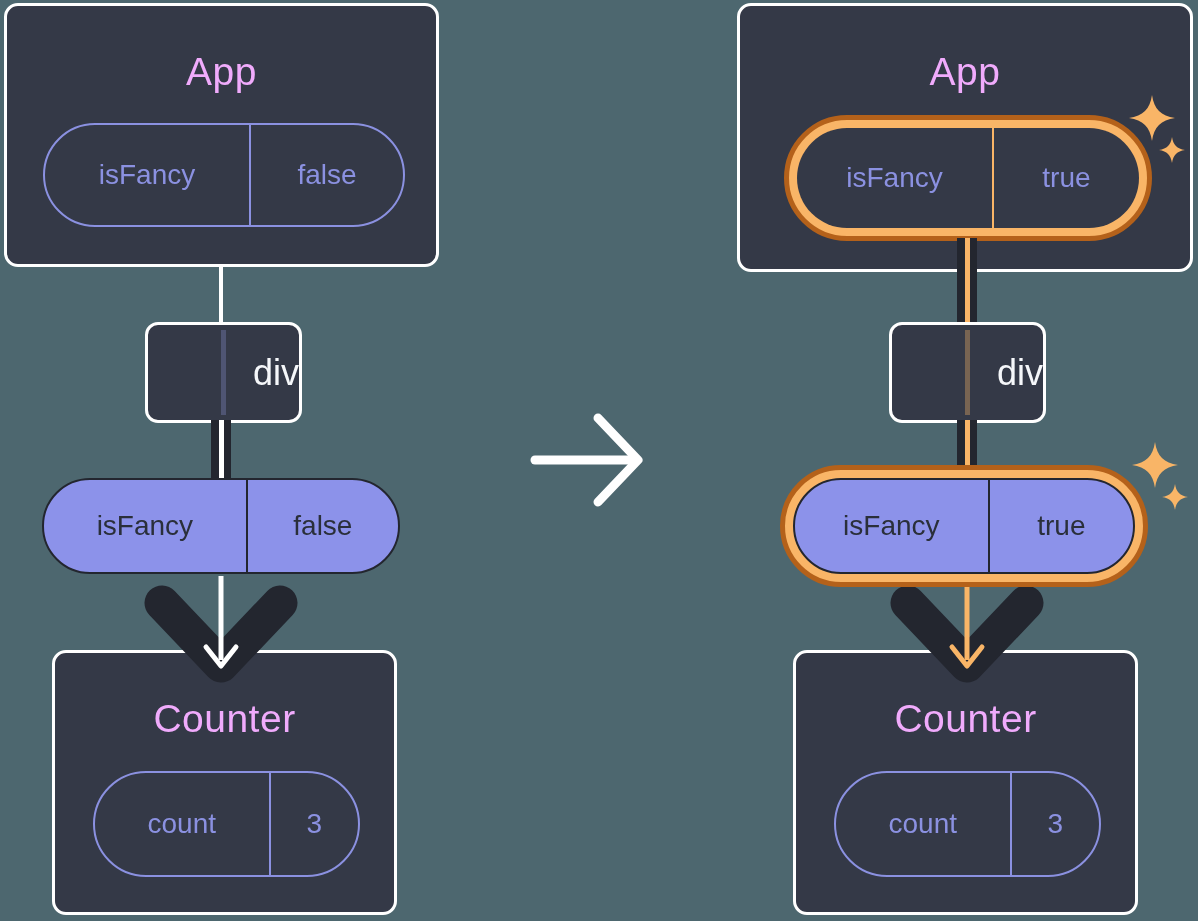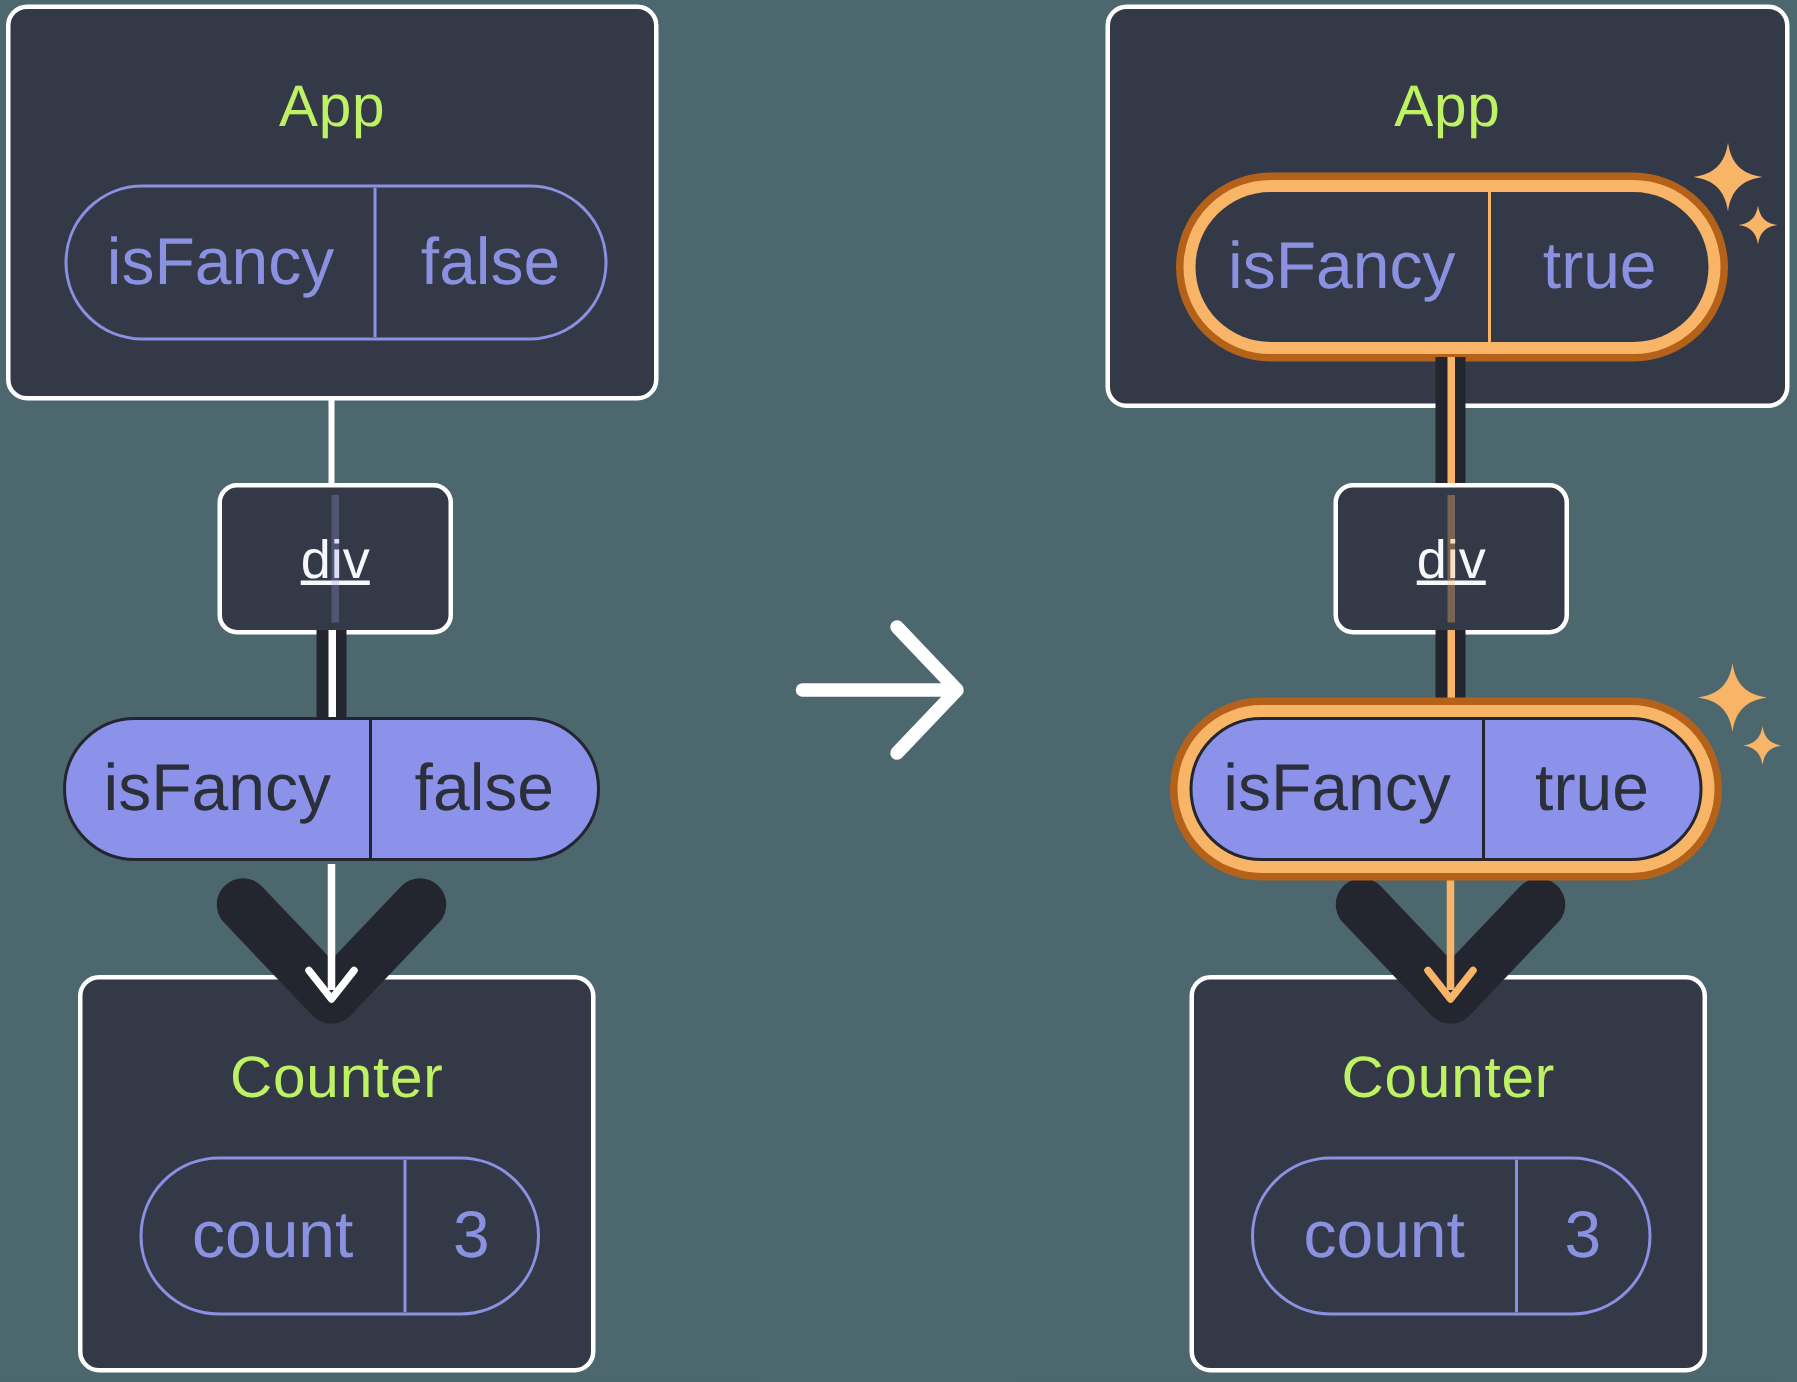--- a/index.html
+++ b/index.html
@@ -9,30 +9,30 @@
     font-family:"Liberation Sans","DejaVu Sans",sans-serif;
     -webkit-font-smoothing:antialiased;
   }
   
   .panel{
     position:absolute;background:#343947;border:3px solid #FFFFFF;
     border-radius:14px;box-sizing:border-box;
   }
   .panel-title{
     position:absolute;left:0;width:100%;text-align:center;
-    color:#bef264;font-size:39px;letter-spacing:0.5px;
+    color:#f0abfc;font-size:39px;letter-spacing:0.5px;
   }
   
   .pill{
     position:absolute;display:flex;box-sizing:border-box;
     border-radius:999px;overflow:hidden;align-items:stretch;
   }
   .cell{
     flex:1 1 auto;display:flex;align-items:center;justify-content:center;
-    font-size:44px;box-sizing:border-box;
+    font-size:28px;box-sizing:border-box;
   }
   .key-cell{flex:0 0 57%;}
   .pill.outline{border:2.5px solid #8B91E1;color:#8B91E1;}
   .pill.outline .value-cell{border-left:2px solid #8B91E1;}
   .pill.filled{background:#8C92EA;border:2.5px solid #23262F;color:#2A2F3A;}
   .pill.filled .value-cell{border-left:2px solid #23262F;}
   .bold{font-weight:normal;}
   
   .glow{
     position:absolute;box-sizing:border-box;border-radius:999px;
@@ -53,22 +53,22 @@
     display:flex;justify-content:center;
   }
   .shaft .core{width:5px;height:100%;background:#FFFFFF;}
   .shaft.orange .core{background:#F9B567;}
   .vein{position:absolute;top:5px;bottom:5px;width:5px;left:50%;margin-left:-2.5px;}
   .vein.light{background:rgba(150,158,230,0.28);}
   .vein.warm{background:rgba(249,181,103,0.35);}
   .divnode{
     position:absolute;background:#343947;border:3px solid #FFFFFF;
     border-radius:13px;box-sizing:border-box;
-    display:flex;align-items:center;justify-content:center;
-    color:#F5F7FA;font-size:36px;text-decoration:underline;
+    display:flex;align-items:center;justify-content:flex-end;
+    color:#F5F7FA;font-size:36px;
   }
   svg{position:absolute;display:block;}
 </style>
 </head>
 <body>
 
 <div class="canvas">
 
   <div class="panel" style="left:4px;top:3px;width:435px;height:264px;">
     <div class="panel-title" style="top:44px;">App</div>

